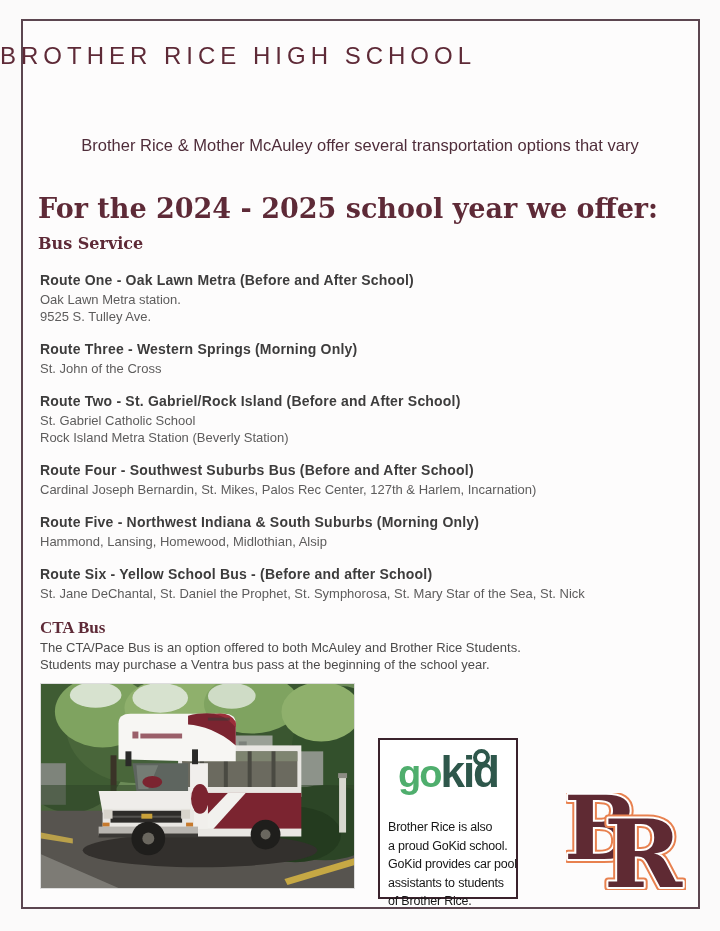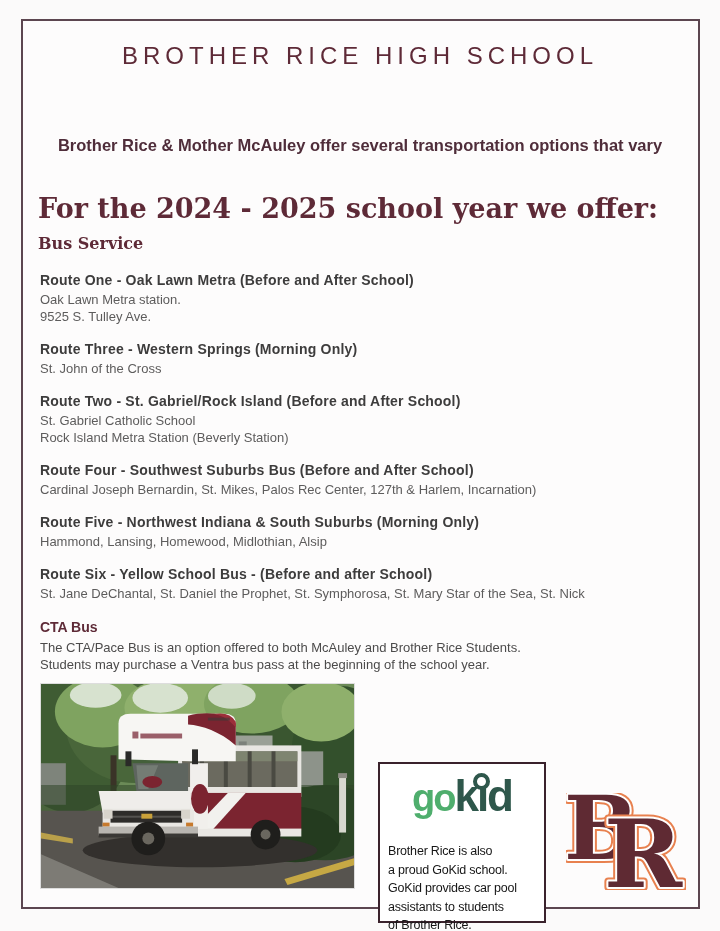--- a/index.html
+++ b/index.html
@@ -6,43 +6,43 @@
     --maroon:#5e2a37; --plum:#4f2d3a; --heading-dark:#3d3c3c; --body-gray:#5d5c5c;
     --border:#5c4650; --gokid-green:#4fae6d; --gokid-teal:#2e574b; --gokid-border:#3a222c;
     --br-maroon:#5f2a33; --br-orange:#e8814f; --bus-maroon:#7b2430;
   }
   *{margin:0;padding:0;box-sizing:border-box;}
   html,body{width:720px;height:931px;background:#fbfafa;overflow:hidden;}
   .page{position:relative;width:720px;height:931px;background:#fbfafa;
         font-family:"Liberation Sans",sans-serif;}
   .border-box{position:absolute;left:21px;top:19px;width:679px;height:890px;
         border:2px solid var(--border);background:#fdfcfc;}
-  .school-name{position:absolute;left:0;top:42px;width:720px;text-align:center;
+  .school-name{position:absolute;left:0;top:42px;width:720px;text-align:left;
         font-size:24px;letter-spacing:5px;color:var(--maroon);font-weight:normal;}
   .big-title{position:absolute;left:0;top:64px;width:720px;text-align:center;
         font-family:"DejaVu Serif",serif;font-weight:bold;font-size:55px;
         letter-spacing:4px;color:var(--maroon);line-height:60px;}
   .intro{position:absolute;left:0;top:134px;width:720px;text-align:center;
-        font-size:16.5px;line-height:23px;color:var(--plum);font-weight:700;}
+        font-size:16.5px;line-height:23px;color:var(--plum);font-weight:400;}
   .offer-heading{position:absolute;left:38px;top:193px;
         font-family:"DejaVu Serif",serif;font-weight:bold;font-size:27px;color:var(--maroon);}
   .bus-service-heading{position:absolute;left:38px;top:234px;
         font-family:"DejaVu Serif",serif;font-weight:bold;font-size:16px;color:var(--maroon);}
   .routes{position:absolute;left:40px;top:272px;width:632px;}
   .route{margin-bottom:16px;}
   .route-title{font-size:14px;font-weight:bold;color:var(--heading-dark);
         line-height:17px;margin-bottom:2px;letter-spacing:0.2px;}
   .route-line{font-size:13px;color:var(--body-gray);line-height:17px;}
   .cta{margin-top:0;}
-  .cta-heading{font-family:Liberation Sans, sans-serif;font-weight:bold;font-size:14px;
+  .cta-heading{font-family:Liberation Serif, serif;font-weight:bold;font-size:17px;
         color:var(--maroon);line-height:19px;margin-bottom:2px;}
   .cta-line{font-size:13px;color:#4c4b4b;line-height:17px;}
   .bus-photo{position:absolute;left:40px;top:683px;width:315px;height:206px;
         border:1px solid #ddd;background:#6b8a57;}
-  .gokid-card{position:absolute;left:378px;top:762px;width:168px;height:161px;
+  .gokid-card{position:absolute;left:378px;top:738px;width:140px;height:161px;
         background:#fff;border:2px solid var(--gokid-border);}
   .gokid-logo{position:relative;margin-top:8px;height:48px;text-align:center;
         font-weight:bold;letter-spacing:-2px;line-height:48px;white-space:nowrap;}
   .gokid-go{font-size:38px;color:var(--gokid-green);}
   .gokid-kid{font-size:44px;color:var(--gokid-teal);}
   .gokid-ring{position:absolute;left:93px;top:1px;width:17px;height:17px;
         border:4.5px solid var(--gokid-teal);border-radius:50%;background:#fff;}
   .gokid-text{margin-top:22px;padding-left:8px;font-size:12.5px;line-height:18.5px;
         color:#161616;letter-spacing:-0.2px;white-space:nowrap;overflow:hidden;}
   .br-logo{position:absolute;left:566px;top:793px;width:120px;height:97px;}

